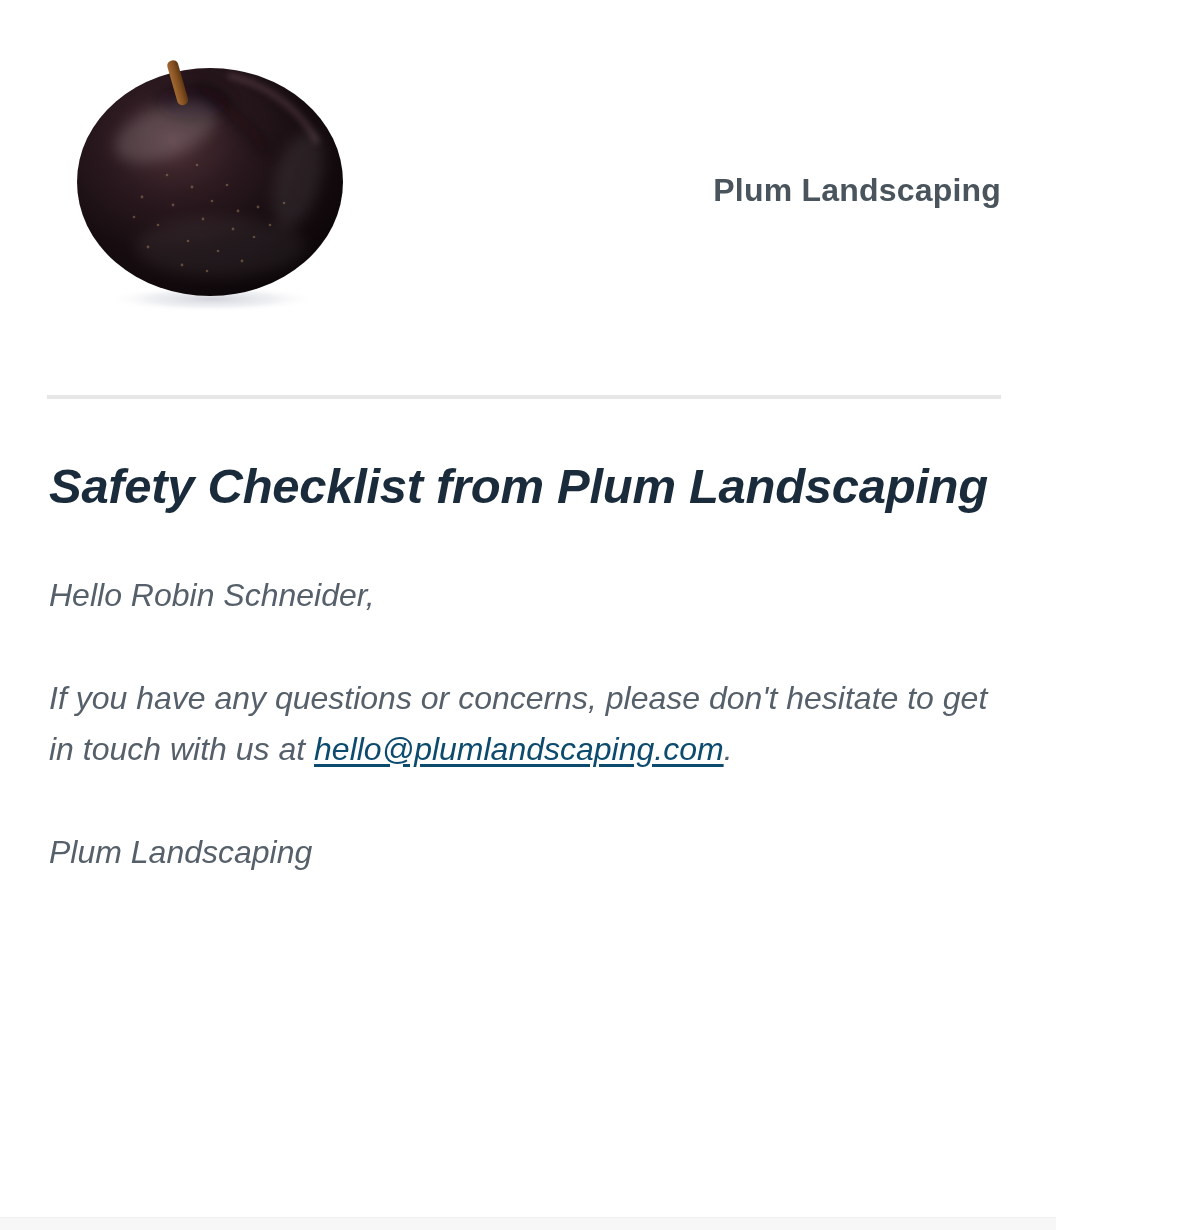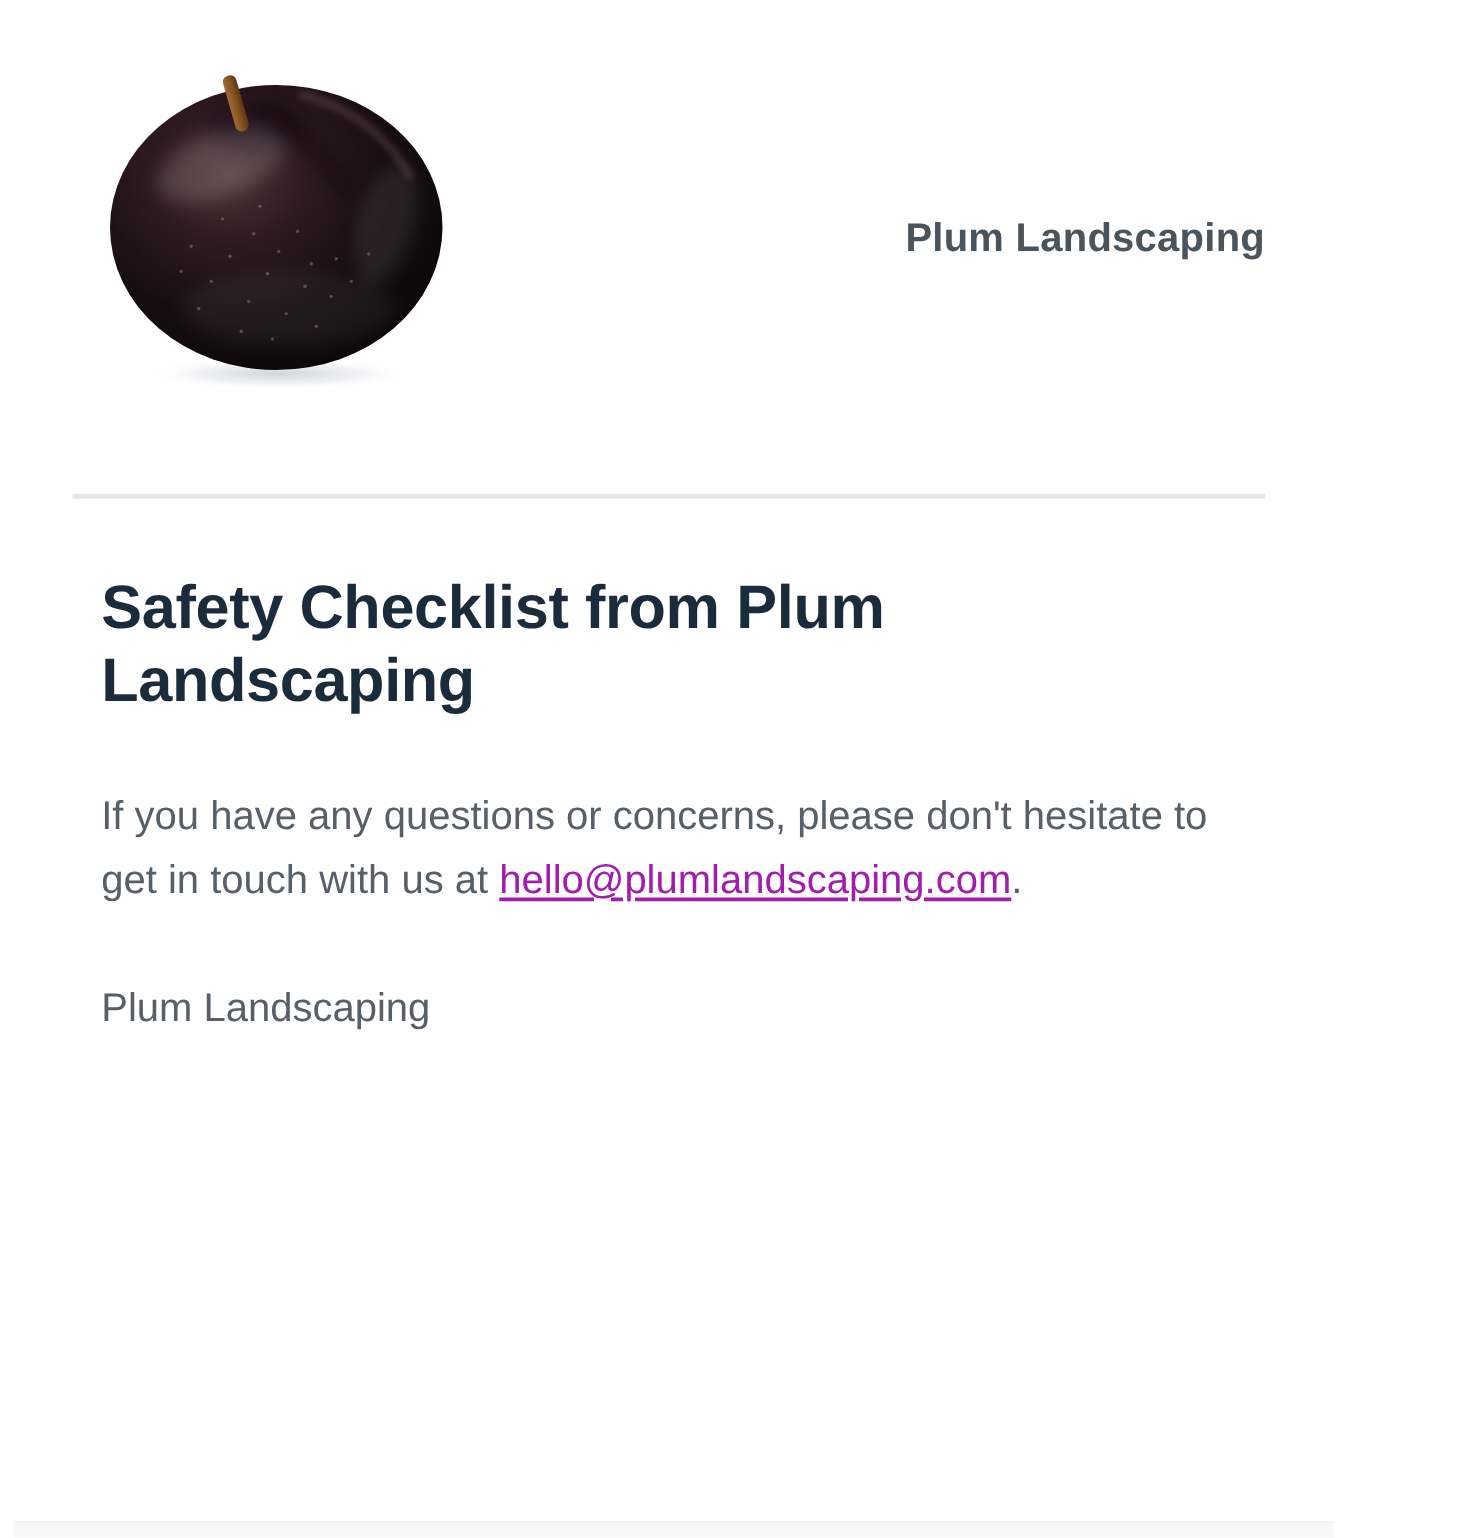--- a/index.html
+++ b/index.html
@@ -9,21 +9,20 @@
     height: 1230px;
     background: #ffffff;
     font-family: "Liberation Sans", "DejaVu Sans", sans-serif;
     overflow: hidden;
   }
   .email-page {
     position: relative;
     width: 1056px;
     height: 1230px;
     background: #ffffff;
-    margin-left: 11px;
   }
   
   .email-header {
     position: relative;
     height: 395px;
   }
   .logo-wrap {
     position: absolute;
     left: 70px;
     top: 15px;
@@ -40,40 +39,41 @@
     letter-spacing: 0.2px;
     white-space: nowrap;
   }
   .header-divider {
     height: 4px;
     margin: 0 55px 0 47px;
     background: #e7e7e7;
   }
   
   .email-main {
-    padding: 0 55px 0 70px;
+    padding: 0 55px 0 49px;
     color: #56606a;
+    font-style: italic;
   }
   .email-heading {
     margin: 58px 0 0 0;
     font-size: 49px;
     line-height: 1.2;
     font-weight: 700;
     letter-spacing: -0.3px;
     color: #1a2b3b;
   }
   .email-main p {
     margin: 52px 0 0 0;
     font-size: 32px;
     line-height: 51px;
     color: #56606a;
   }
   .email-main p.greeting { margin-top: 54px; }
   .email-link {
-    color: #a21caf;
+    color: #0c4a6e;
     text-decoration: underline;
     text-underline-offset: 4px;
   }
   
   .footer-strip {
     position: absolute;
     left: 0;
     bottom: 0;
     width: 100%;
     height: 13px;
@@ -159,20 +159,21 @@
     </div>
 
     <span class="brand-name">Plum Landscaping</span>
   </div>
 
   <div class="header-divider"></div>
 
   <div class="email-main">
     <h1 class="email-heading">Safety Checklist from Plum Landscaping</h1>
 
+    <p class="greeting">Hello Robin Schneider,</p>
 
 
     <p><span>If you have any questions or concerns, please don't hesitate to get in touch with us at </span><a href="#" class="email-link">hello@plumlandscaping.com</a><span>.</span></p>
 
 
     <p>Plum Landscaping</p>
   </div>
 
   <div class="footer-strip"></div>
 </div>

